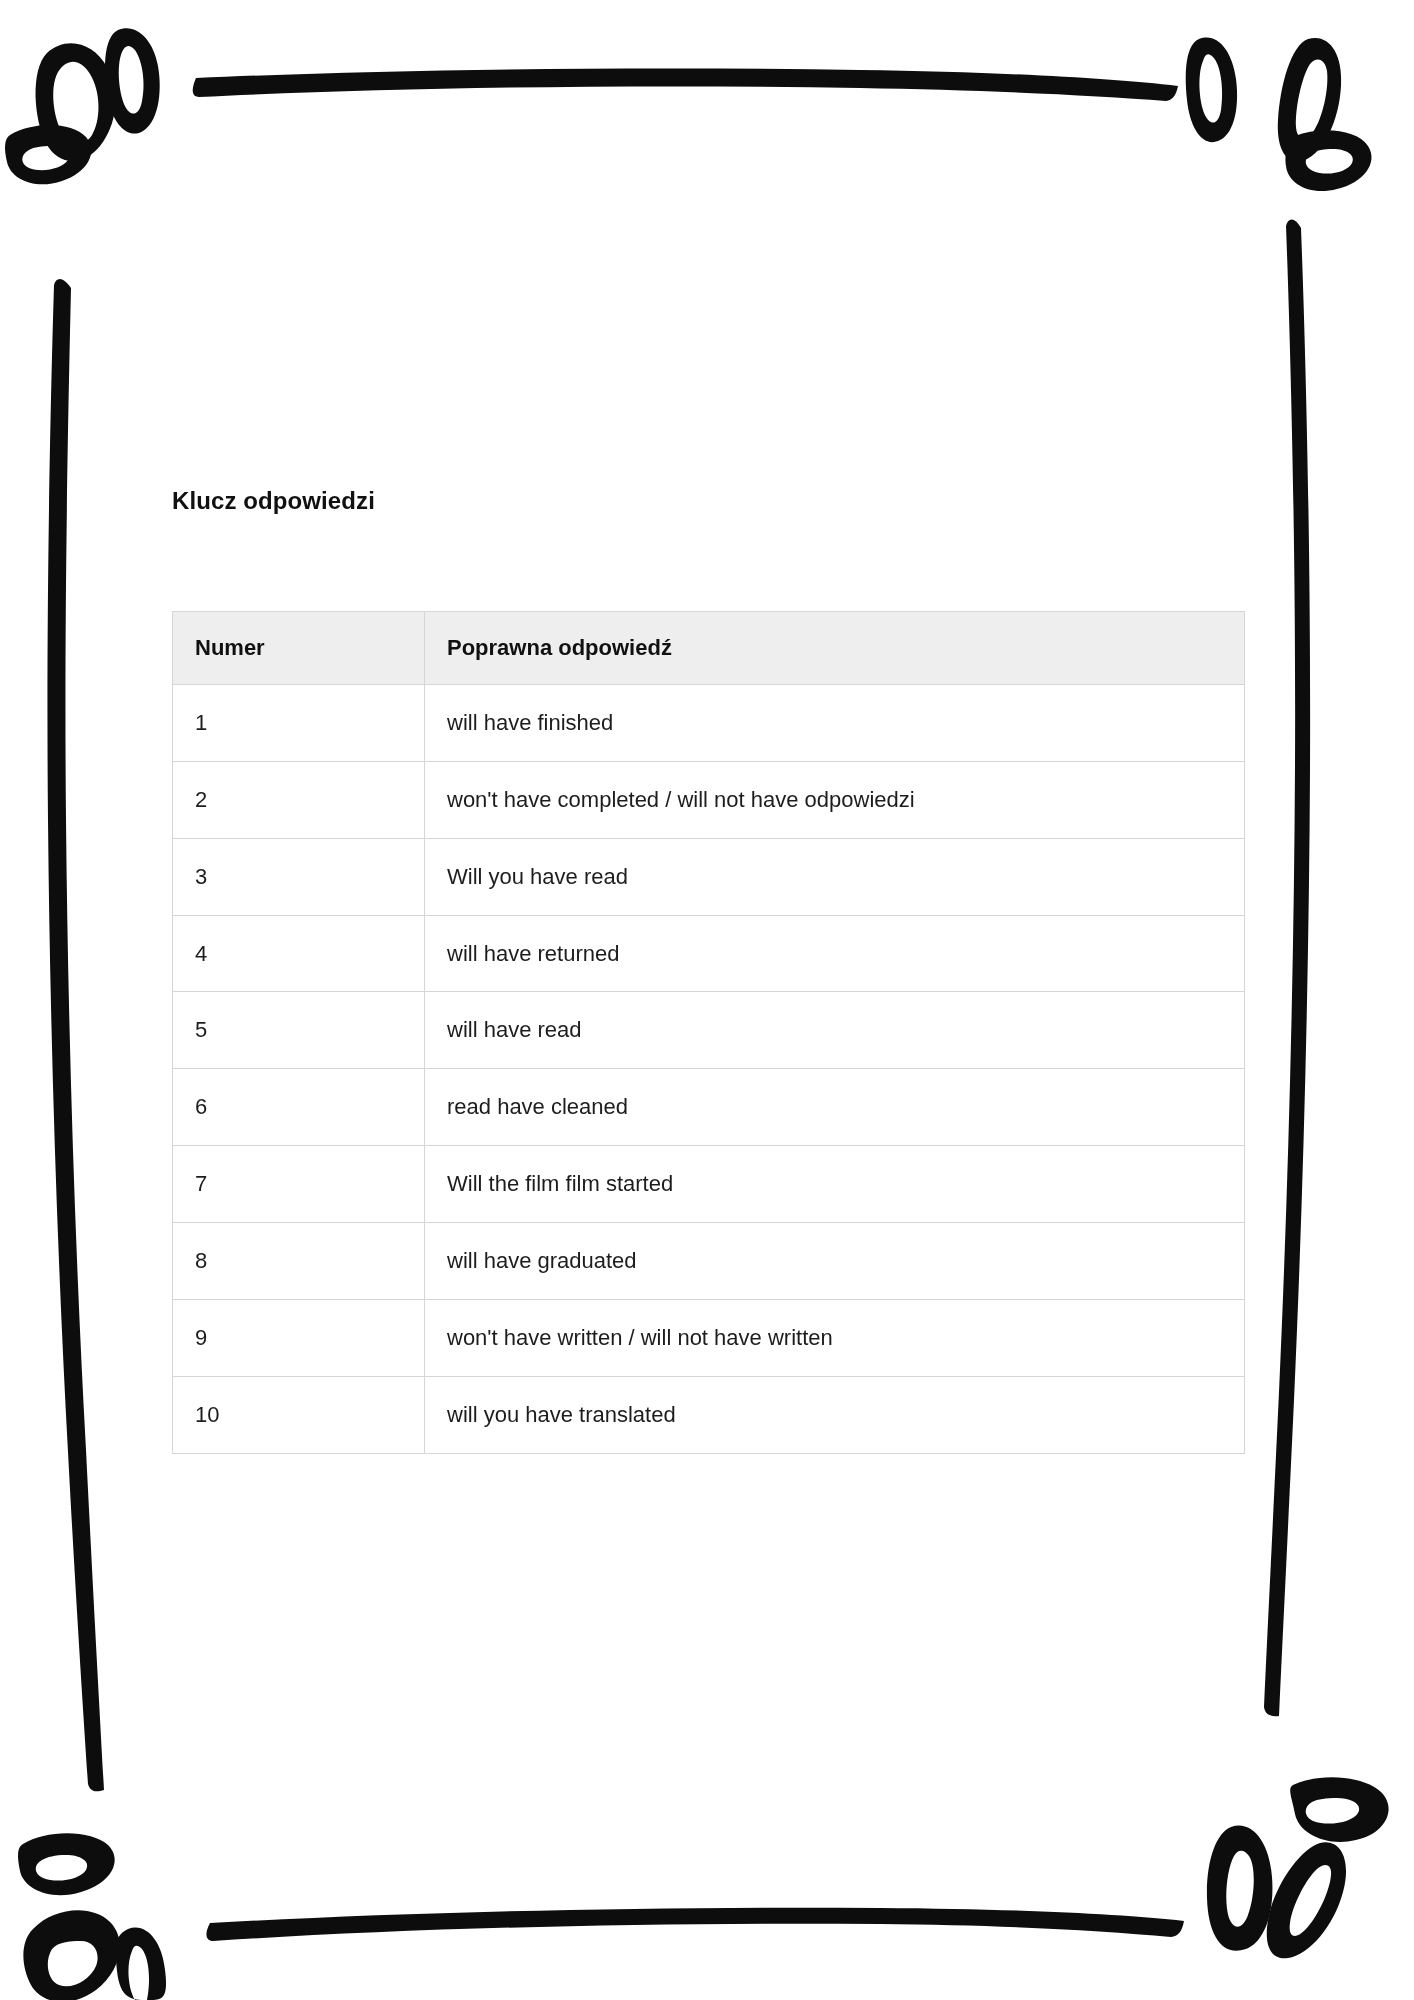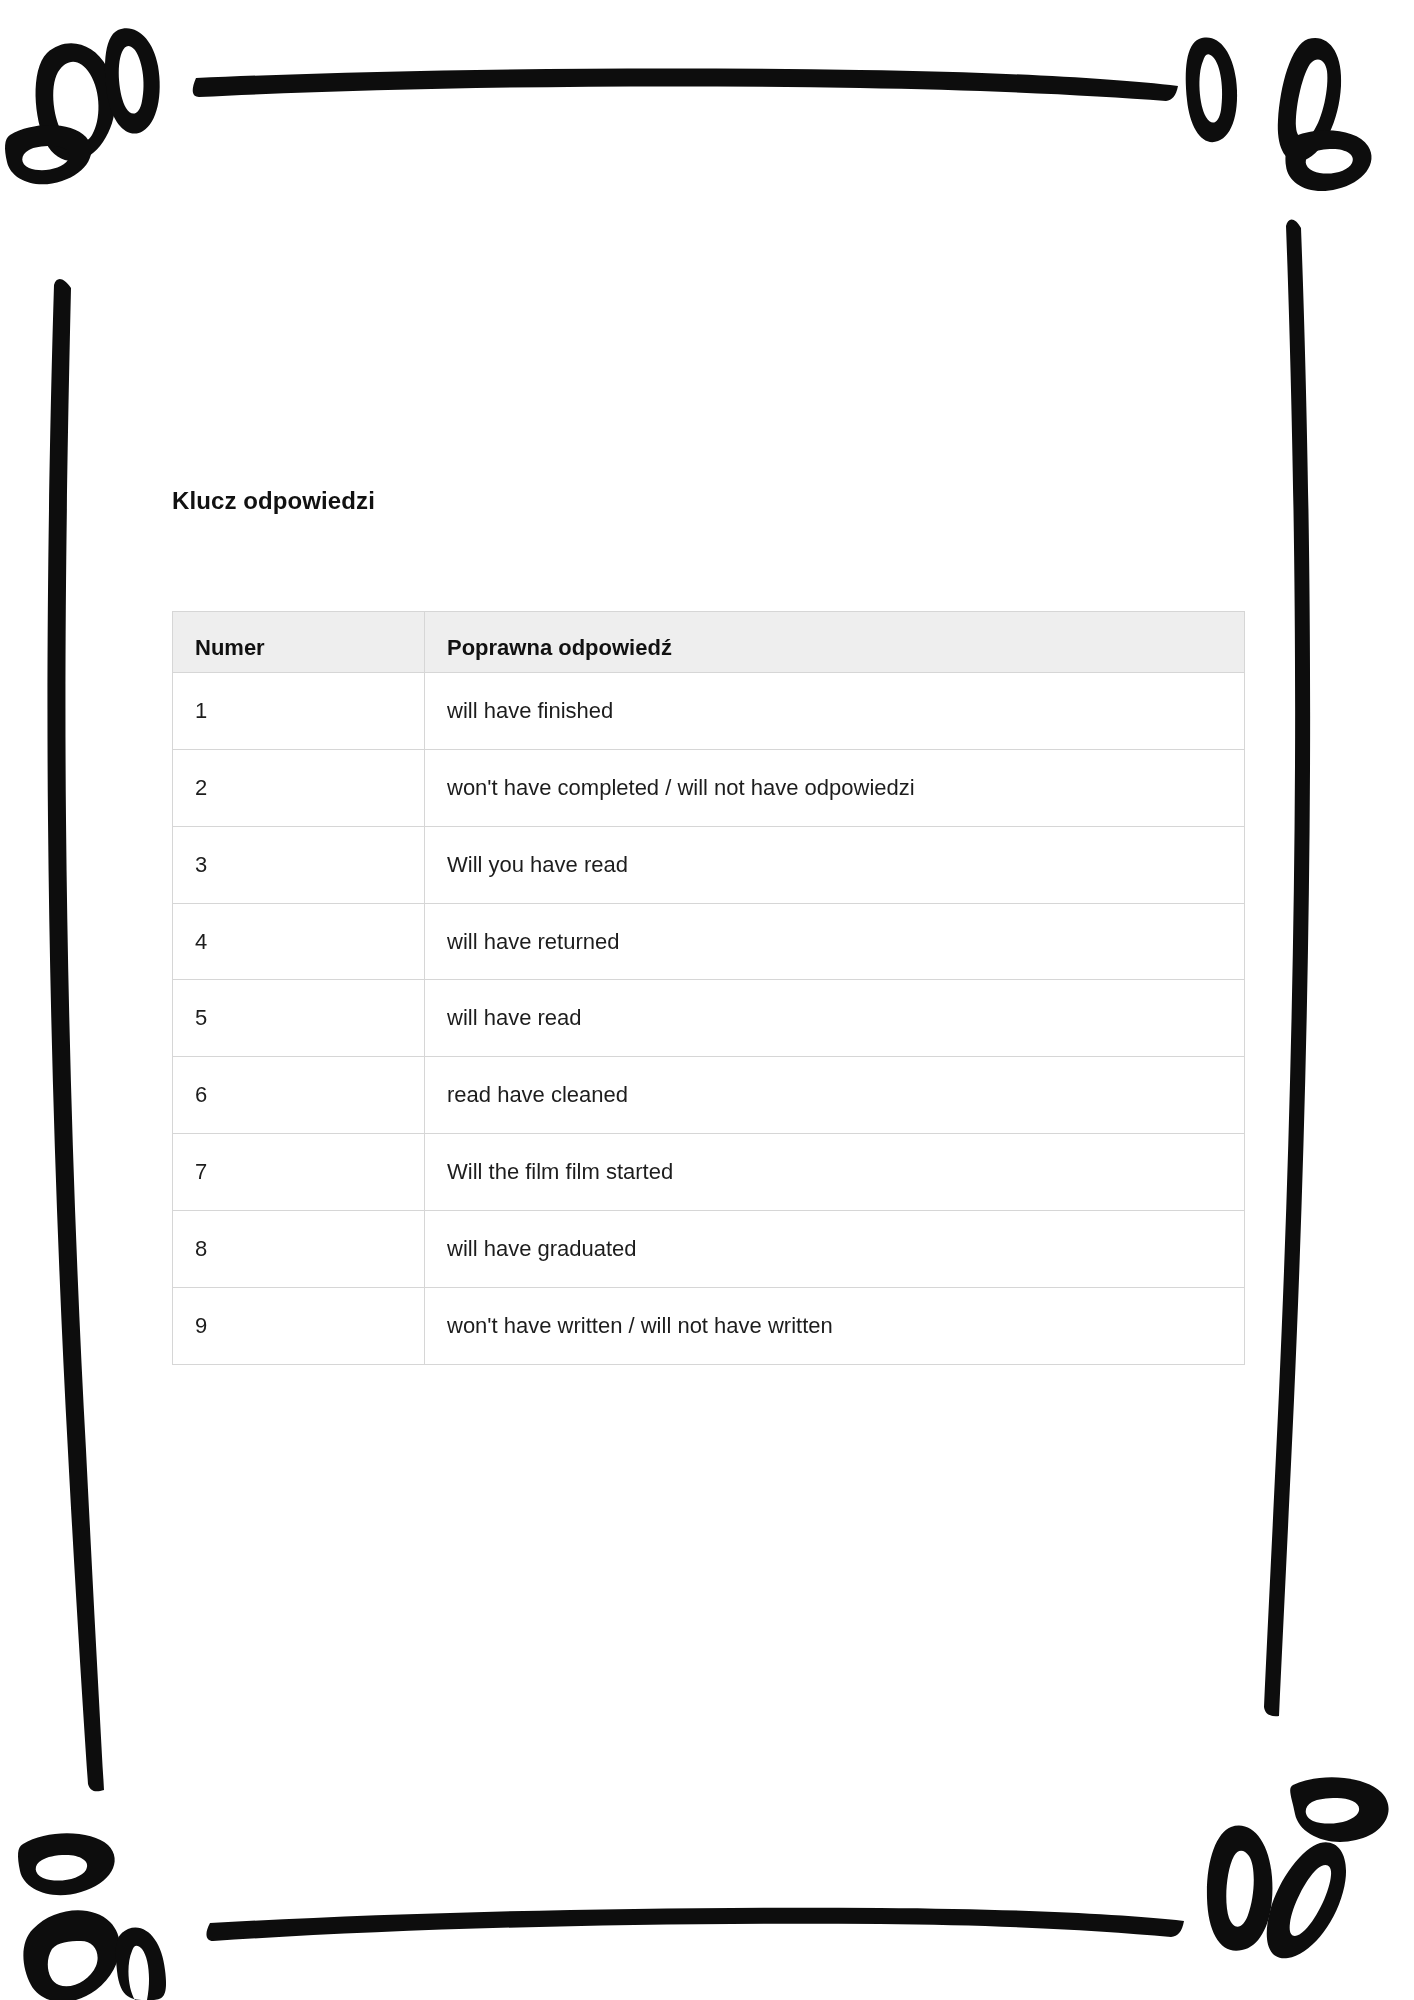--- a/index.html
+++ b/index.html
@@ -72,21 +72,21 @@
     line-height: 1.45;
     padding: 22px 0 22px 22px;
     color: #1d1d1d;
   }
 
   table.answer-table thead th {
     background: #eeeeee;
     font-weight: bold;
     color: #111111;
     padding-top: 20px;
-    padding-bottom: 8px;
+    padding-bottom: 20px;
   }
 
   table.answer-table tbody td {
     background: #ffffff;
     font-weight: normal;
   }
 </style>
 </head>
 <body>
 
@@ -212,17 +212,21 @@
             <td>Will the film film started</td>
           </tr>
           <tr>
             <td>8</td>
             <td>will have graduated</td>
           </tr>
           <tr>
             <td>9</td>
             <td>won't have written / will not have written</td>
           </tr>
+          <tr>
+            <td>10</td>
+            <td>will you have translated</td>
+          </tr>
         </tbody>
     </table>
   </div>
 
 </div>
 
 </body></html>

